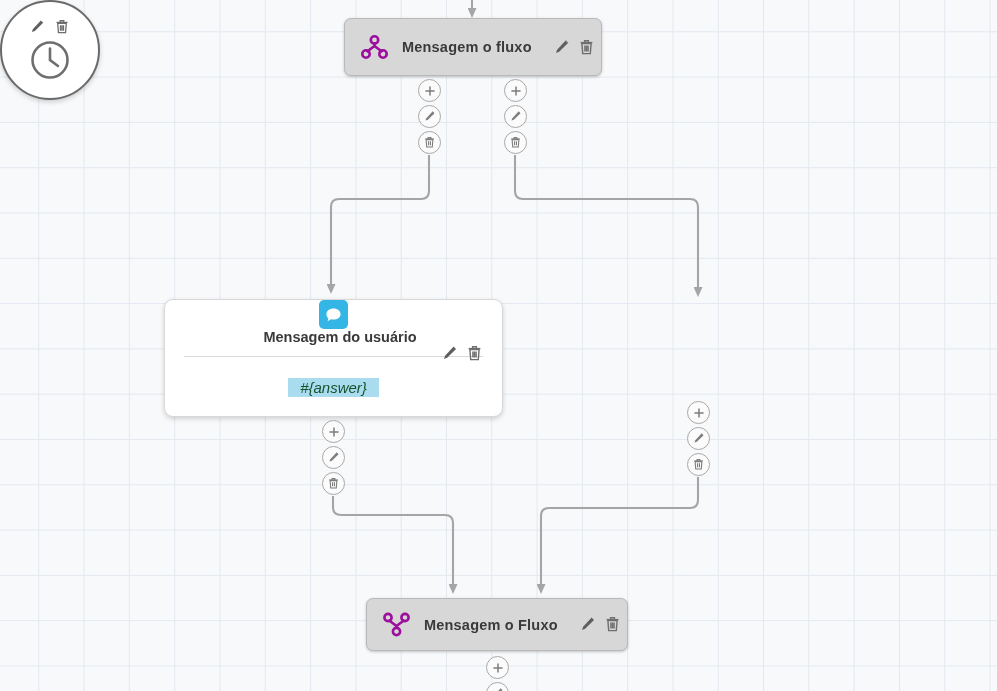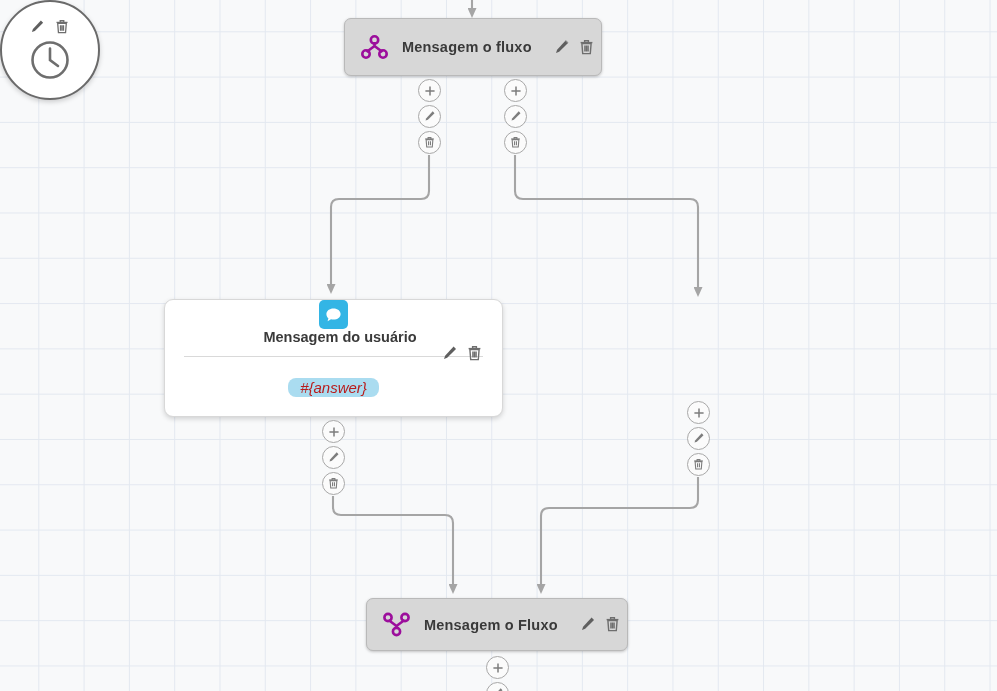--- a/index.html
+++ b/index.html
@@ -127,25 +127,24 @@
   .msg-body {
     height: 60px;
     display: flex;
     align-items: center;
     justify-content: center;
   }
   .msg-var {
     font-family: "Liberation Sans", "DejaVu Sans", sans-serif;
     font-style: italic;
     font-size: 15px;
-    color: #b91c1c;
+    color: #14532d;
     background: #aadcf0;
     padding: 1px 12px;
     white-space: nowrap;
-    border-radius: 8px;
   }
 
   
   #node-clock {
     left: 650px; top: 302px;
     width: 96px; height: 96px;
     background: #ffffff;
     border: 2px solid #6a6a6a;
     border-radius: 50%;
     box-shadow: 0 2px 5px rgba(0,0,0,0.18);

